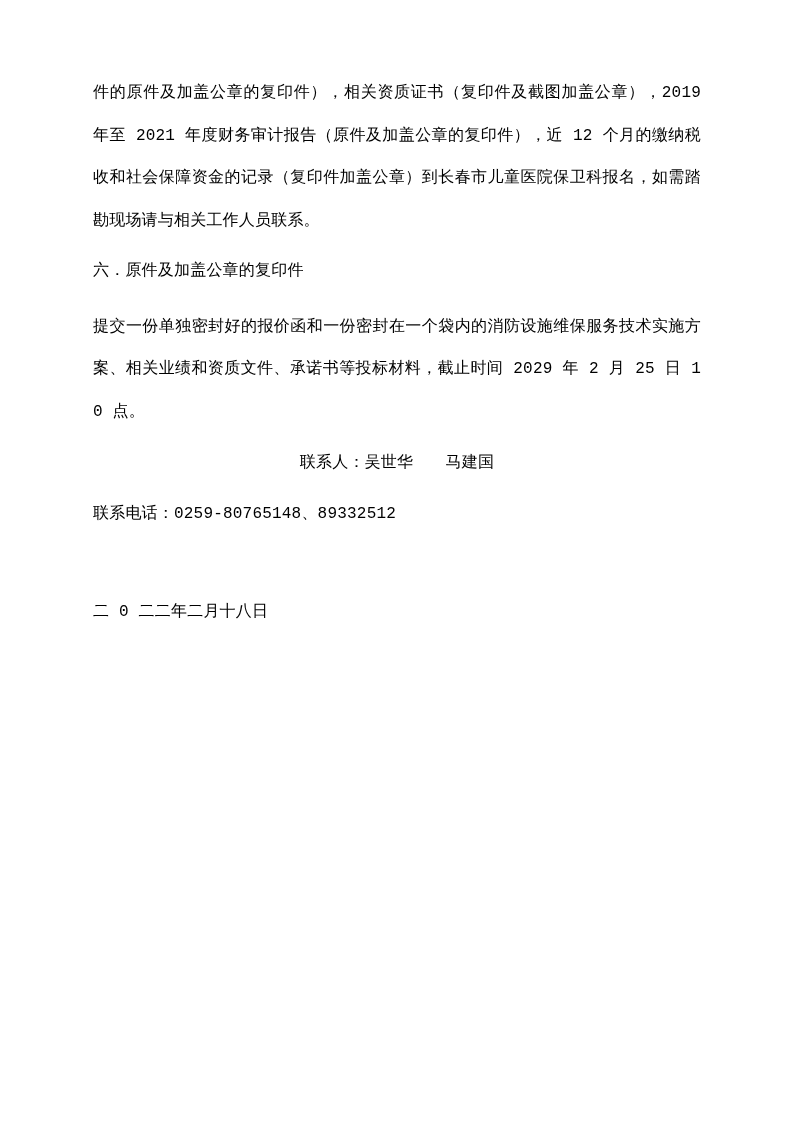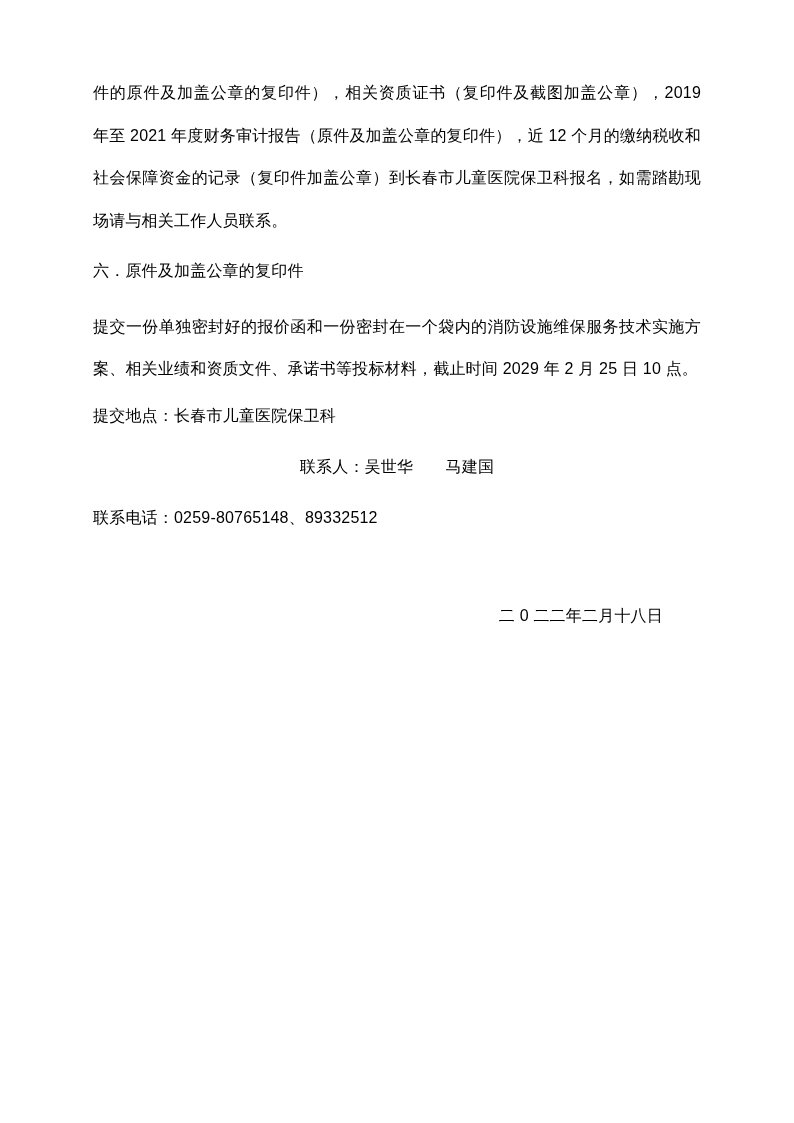--- a/index.html
+++ b/index.html
@@ -6,21 +6,21 @@
     margin: 0;
     padding: 0;
     background: #ffffff;
   }
   .page {
     position: relative;
     width: 794px;
     height: 1123px;
     background: #ffffff;
     overflow: hidden;
-    font-family: Liberation Sans, sans-serif;
+    font-family: Liberation Mono, monospace;
     color: #000000;
   }
   .doc {
     box-sizing: border-box;
     padding: 72px 93px 0 93px;
     width: 794px;
     font-size: 16px;
     line-height: 42.5px;
     letter-spacing: 0.2px;
   }
@@ -30,31 +30,30 @@
     word-break: break-all;
   }
   p.para-continuation { margin-top: 0; }
   p.section-heading   { margin-top: 8px; text-align: left; }
   p.para-submission   { margin-top: 13px; }
   p.para-location     { margin-top: 4px;  text-align: left; }
   p.para-contacts     { margin-top: 9px;  text-align: center; }
   p.para-phone        { margin-top: 8px;  text-align: left; }
   p.para-date         {
     margin-top: 56px;
-    text-align: right;
+    text-align: left;
     padding-right: 38px;
     word-break: keep-all;
   }
 </style>
 </head>
 <body>
 
 <div class="page">
   <div class="doc">
     <p class="para-continuation">件的原件及加盖公章的复印件），相关资质证书（复印件及截图加盖公章），2019 年至 2021 年度财务审计报告（原件及加盖公章的复印件），近 12 个月的缴纳税收和社会保障资金的记录（复印件加盖公章）到长春市儿童医院保卫科报名，如需踏勘现场请与相关工作人员联系。</p>
     <p class="section-heading">六．原件及加盖公章的复印件</p>
     <p class="para-submission">提交一份单独密封好的报价函和一份密封在一个袋内的消防设施维保服务技术实施方案、相关业绩和资质文件、承诺书等投标材料，截止时间 2029 年 2 月 25 日 10 点。</p>
-    <p class="para-location">提交地点：长春市儿童医院保卫科</p>
     <p class="para-contacts">联系人：吴世华　　马建国</p>
     <p class="para-phone">联系电话：0259-80765148、89332512</p>
     <p class="para-date">二 0 二二年二月十八日</p>
   </div>
 </div>
 
 </body></html>

